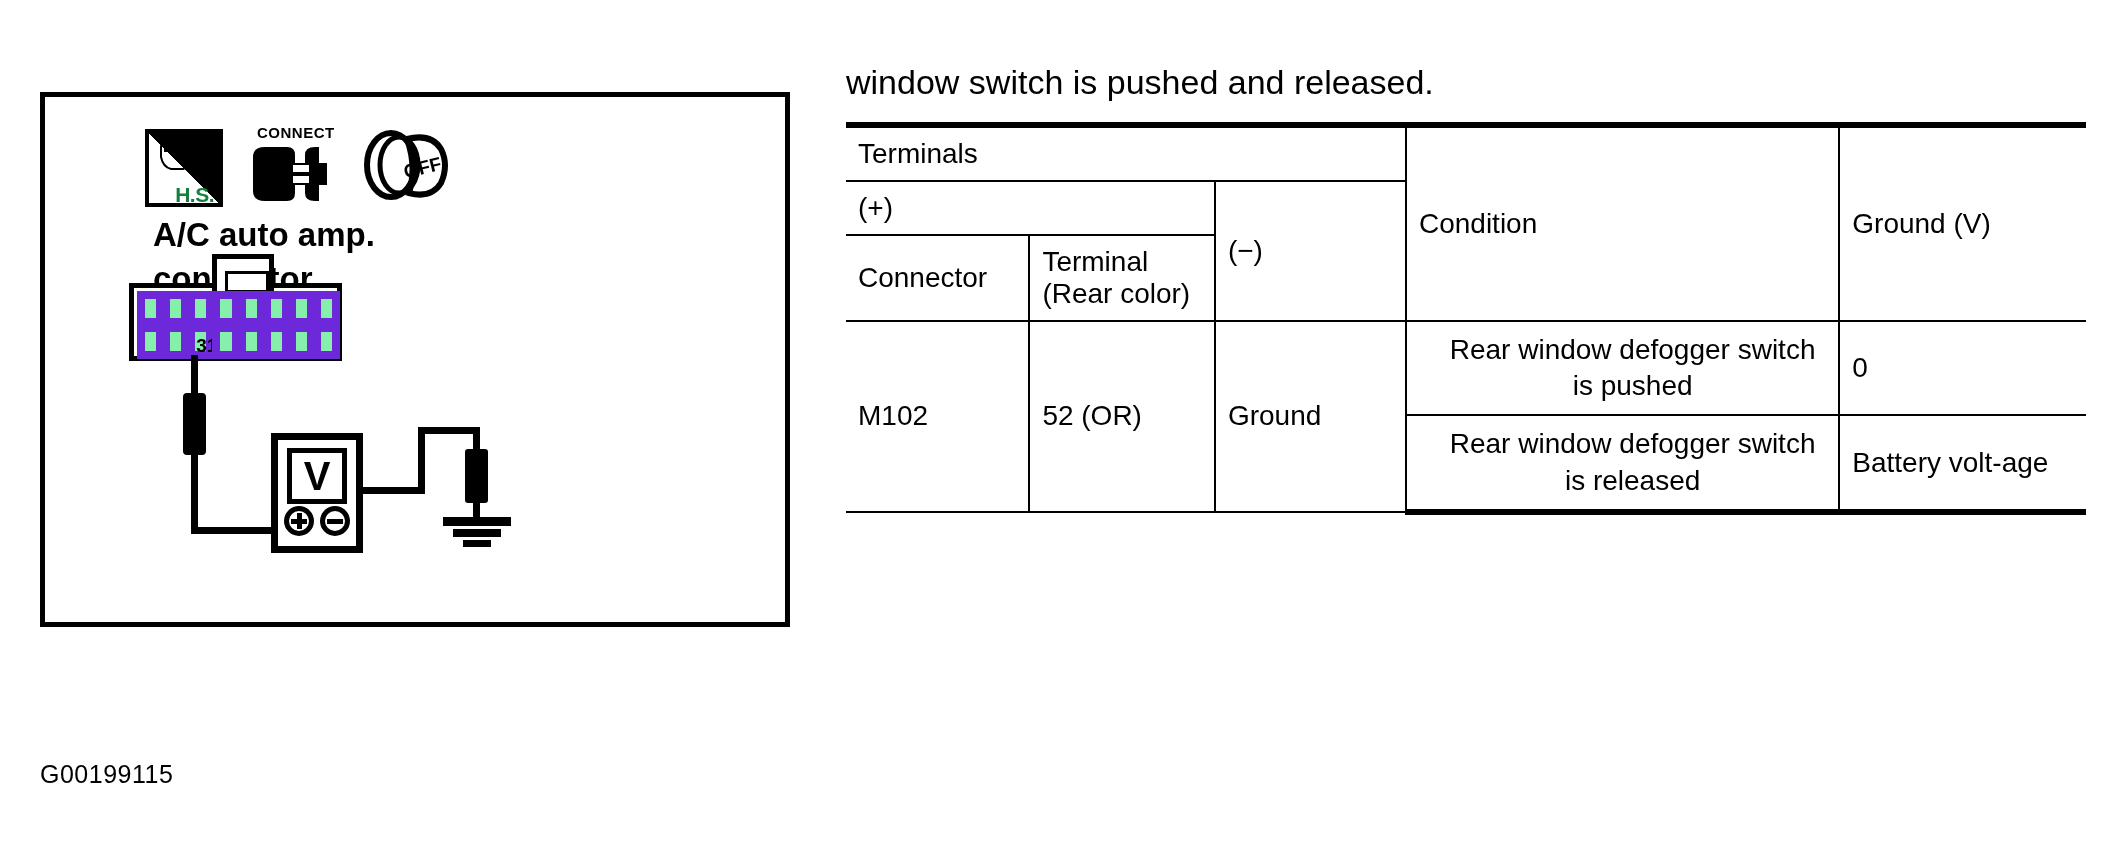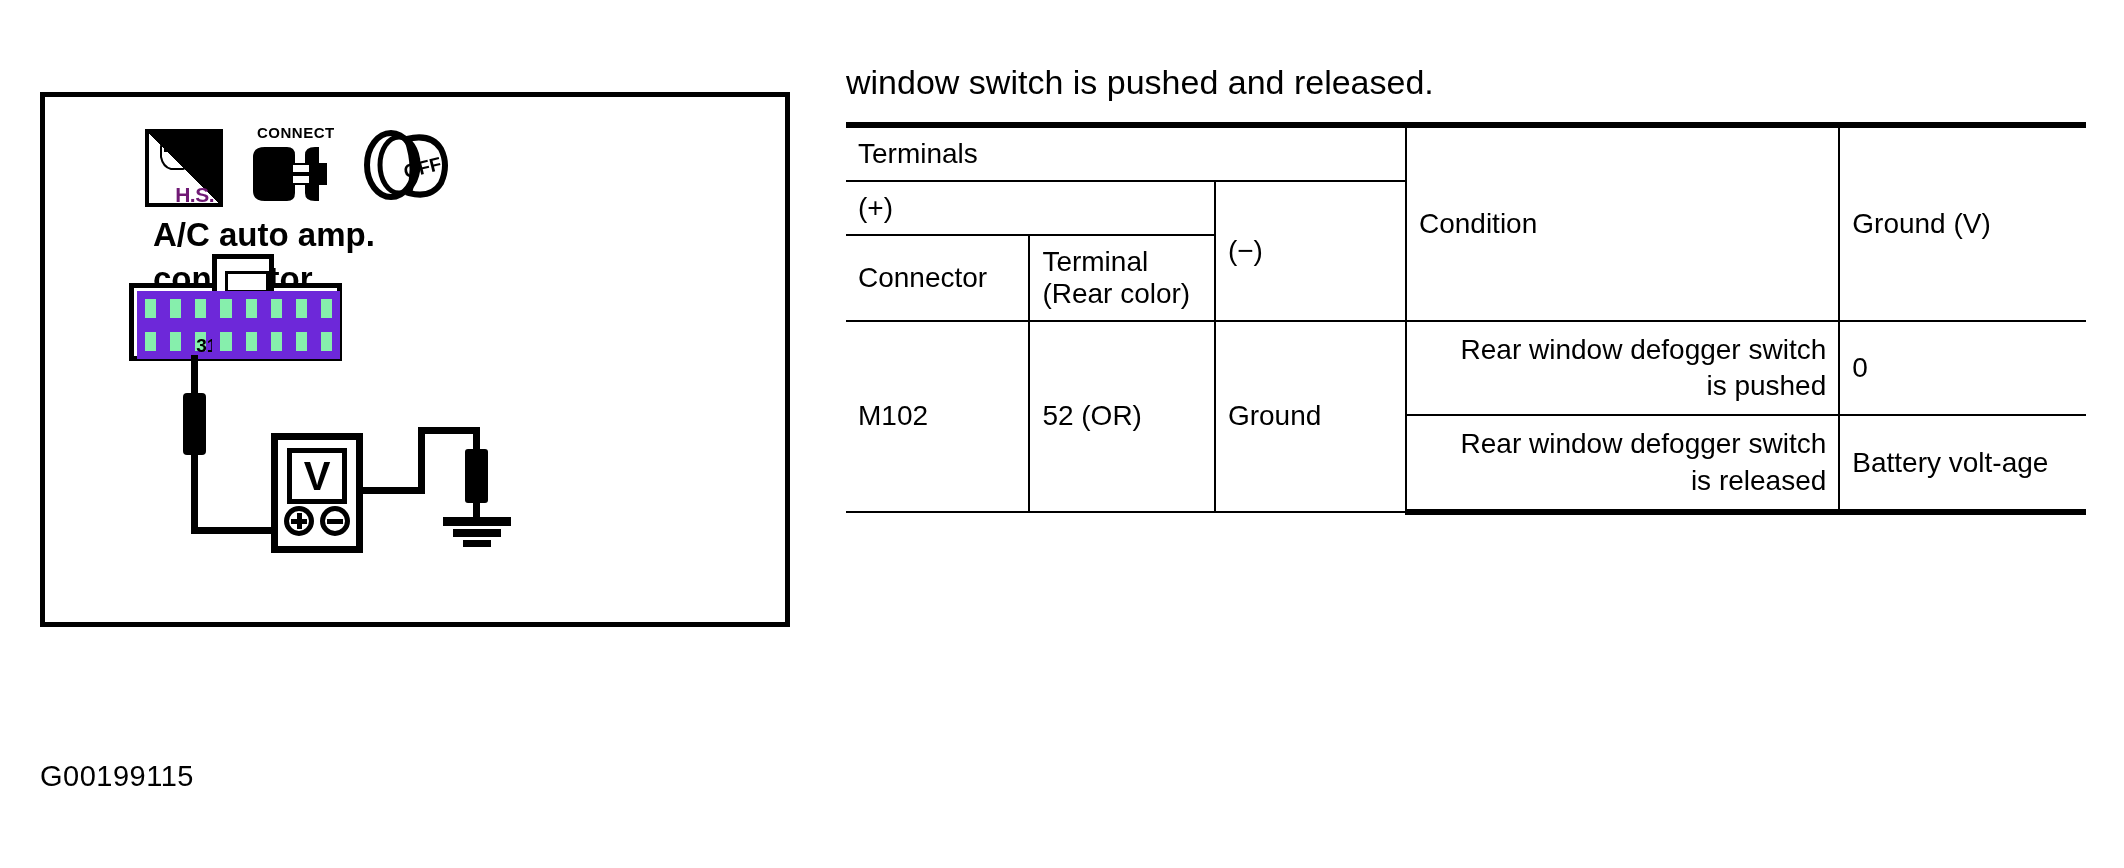--- a/index.html
+++ b/index.html
@@ -44,21 +44,21 @@
   .hs-icon .tri {
     position: absolute; inset: 0;
     background: linear-gradient(to bottom left, #000 50%, transparent 50.3%);
   }
   .hs-icon .glove {
     position: absolute; left: 6px; top: 4px;
     width: 40px; height: 34px;
   }
   .hs-icon .hs-text {
     position: absolute; right: 5px; bottom: -2px;
-    color: #701a75;
+    color: #15803d;
     font-weight: bold;
     font-size: 21px;
     letter-spacing: -0.5px;
     line-height: 1;
   }
 
   
   .connect-icon { position: relative; width: 86px; height: 82px; }
   .connect-icon .cap {
     position: absolute; top: 0; left: 8px;
@@ -186,21 +186,21 @@
   #gnd-probe     { position:absolute; left:420px; top:352px; width:23px; height:54px; background:#000; border-radius:3px; }
   #gnd-stem      { position:absolute; left:428px; top:398px; width:7px; height:24px; background:#000; }
   #gnd-bar1      { position:absolute; left:398px; top:420px; width:68px; height:9px; background:#000; }
   #gnd-bar2      { position:absolute; left:408px; top:432px; width:48px; height:8px; background:#000; }
   #gnd-bar3      { position:absolute; left:418px; top:443px; width:28px; height:7px; background:#000; }
 
   
   #figure-id {
     position: absolute;
     left: 40px; top: 760px;
-    font-size: 29px;
+    font-size: 25px;
     letter-spacing: 0.5px;
   }
 
   
   #right-col {
     position: absolute;
     left: 846px; top: 60px;
     width: 1240px;
   }
   #instruction {
@@ -225,21 +225,21 @@
     font-weight: normal;
     vertical-align: middle;
     text-align: left;
   }
   
   table#spec-table tr.top-rule > * { border-top: 6px solid #000; }
   table#spec-table tr.bot-rule > * { border-bottom: 6px solid #000; }
   table#spec-table td.no-left  { border-left: none; }
   table#spec-table td.no-right { border-right: none; }
   table#spec-table td.cond {
-    text-align: right;
+    text-align: center;
     line-height: 1.3;
     padding-left: 32px;
   }
   .col-conn { width: 168px; }
   .col-term { width: 170px; }
   .col-neg  { width: 175px; }
   .col-cond { width: 397px; }
   .col-volt { width: 226px; }
 </style>
 </head>

